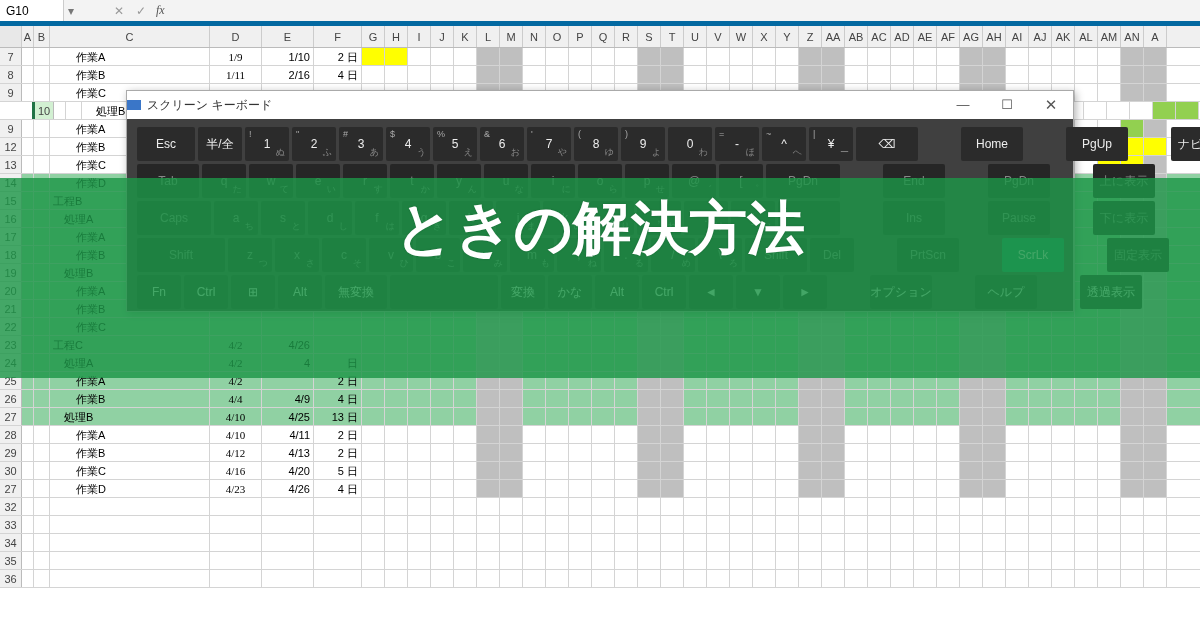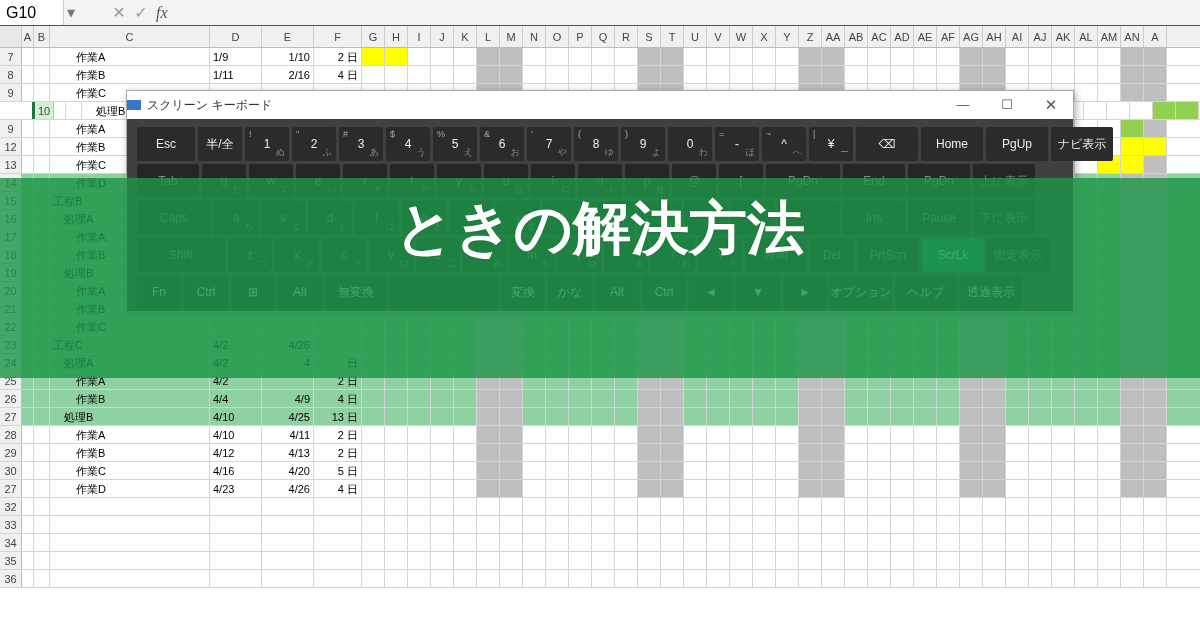--- a/index.html
+++ b/index.html
@@ -1,19 +1,19 @@
 <!DOCTYPE html>
 <html><head>
 <meta charset="utf-8">
 <style>
 * { margin: 0; padding: 0; box-sizing: border-box; }
 body { font-family: "Meiryo", "Yu Gothic", sans-serif; width: 1200px; height: 630px; overflow: hidden; position: relative; background: #fff; }
 
 
-.formula-bar { height: 26px; background: #f3f3f3; border-bottom: 1px solid #0369a1; display: flex; align-items: center; font-size: 16px; }
+.formula-bar { height: 26px; background: #f3f3f3; border-bottom: 5px solid #0369a1; display: flex; align-items: center; font-size: 12px; }
 .name-box { width: 64px; padding: 0 6px; border-right: 1px solid #ccc; height: 100%; display: flex; align-items: center; background: #fff; }
 .name-box-dd { width: 14px; text-align: center; color: #777; }
 .fb-gap { width: 30px; }
 .fb-btn { width: 22px; text-align: center; color: #999; }
 .fx-label { font-style: italic; font-family: serif; color: #555; padding: 0 4px; }
 
 
 .col-headers { height: 22px; background: #f0f0f0; display: flex; border-bottom: 1px solid #bbb; font-size: 11px; }
 .col-headers .corner { width: 22px; border-right: 1px solid #ccc; background: #e8e8e8; }
 .col-headers .ch { border-right: 1px solid #ccc; text-align: center; line-height: 22px; color: #444; }
@@ -21,21 +21,21 @@
 .ch-D { width: 52px; } .ch-E { width: 52px; } .ch-F { width: 48px; }
 .ch-narrow { width: 23px; }
 
 
 .grid { position: relative; }
 .row { display: flex; height: 18px; border-bottom: 1px solid #d4d4d4; font-size: 11px; }
 .row .rh { width: 22px; background: #f0f0f0; border-right: 1px solid #bbb; text-align: center; line-height: 18px; color: #444; }
 .row.sel .rh { background: #d2f0d2; border-left: 3px solid #217346; width:22px;margin-left:32px; }
 .row .c { border-right: 1px solid #d4d4d4; line-height: 18px; padding: 0 3px; overflow: hidden; white-space: nowrap; }
 .c-A { width: 12px; } .c-B { width: 16px; } .c-C { width: 160px; }
-.c-D { width: 52px; text-align: left; } .c-E { width: 52px; text-align: right; } .c-F { width: 48px; text-align: right; }
+.c-D { width: 52px; text-align: center; font-family: Liberation Serif, serif; } .c-E { width: 52px; text-align: right; } .c-F { width: 48px; text-align: right; }
 .c-n { width: 23px; }
 .ind1 { padding-left: 14px !important; }
 .ind2 { padding-left: 26px !important; }
 .bg-yellow { background: #ffff00; }
 .bg-gray { background: #bfbfbf; }
 .bg-lgreen { background: #92d050; }
 .bg-green-row { background: rgba(33,163,72,0.5); }
 
 
 .osk { position: absolute; left: 126px; top: 90px; width: 948px; height: 222px; background: #404040; border: 1px solid #aaa; box-shadow: 2px 2px 8px rgba(0,0,0,0.3); }
@@ -46,21 +46,21 @@
 .osk-close { font-size: 15px; }
 .osk-body { padding: 8px 10px 6px; }
 .krow { display: flex; gap: 3px; margin-bottom: 3px; }
 .key { background: #2b2b2b; color: #eee; border-radius: 2px; font-size: 12px; display: flex; align-items: center; justify-content: center; height: 34px; position: relative; }
 .key.wide { flex: 0 0 58px; }
 .key.w1 { flex: 0 0 44px; }
 .key.w15 { flex: 0 0 62px; }
 .key.w175 { flex: 0 0 74px; }
 .key.w2 { flex: 0 0 88px; }
 .key.w25 { flex: 0 0 108px; }
-.key.big { flex: 0 0 62px; }
+.key.big { flex: 0 0 62px; margin-left: 40px; }
 .key .sub { position: absolute; top: 2px; left: 4px; font-size: 9px; color: #aaa; }
 .key .sub2 { position: absolute; bottom: 2px; right: 4px; font-size: 9px; color: #888; }
 .key.dim { background: #262626; color: #888; }
 .key.hl { background: #1a8a6c; }
 
 
 .overlay { position: absolute; left: 0; top: 178px; width: 1200px; height: 200px; background: rgba(29,150,72,0.82); }
 .headline { position: absolute; left: 0; width: 1200px; text-align: center; color: #fff; font-weight: 700; font-size: 58px; line-height: 1.25; top: 192px; text-shadow: 0 0 2px rgba(0,0,0,0.2); }
 </style>
 </head>

